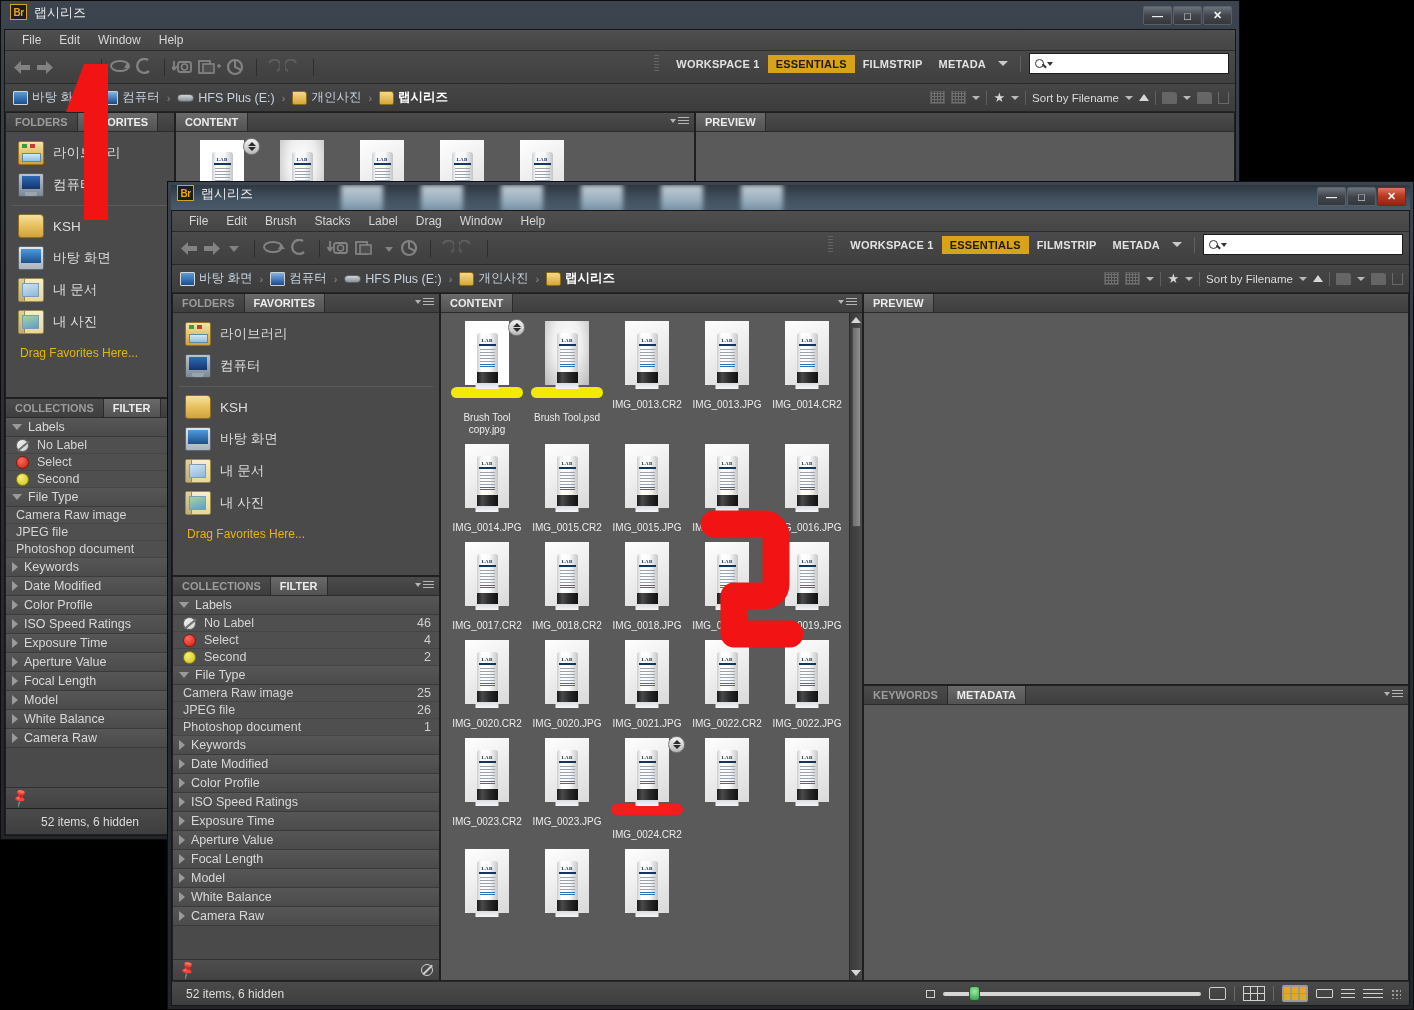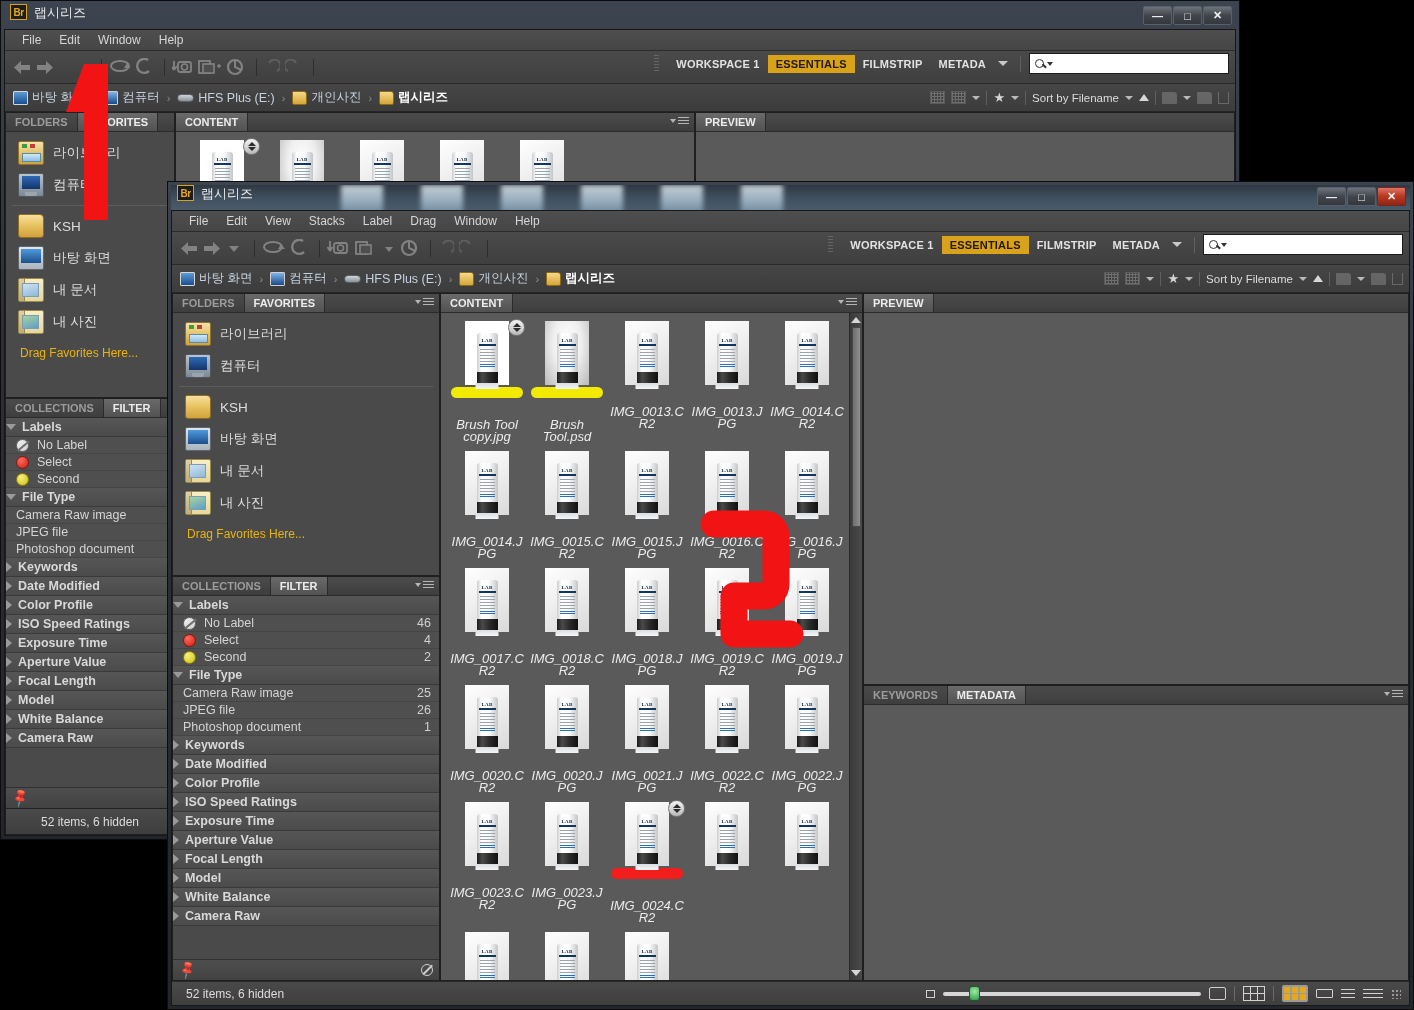--- a/index.html
+++ b/index.html
@@ -201,22 +201,22 @@
     background: linear-gradient(180deg,#f8eec6 0%,#e6d79a 100%);
     border: 1px solid #9a8a4c; border-radius: 2px;
   }
   .icn-pic i { position:absolute;left:3px;top:4px;right:4px;bottom:4px;background:linear-gradient(160deg,#a8d3a0,#5d9ec9);border:1px solid #7d9db5;}
   .icn-pic:before{content:"";position:absolute;left:0;top:0;bottom:0;width:5px;background:linear-gradient(180deg,#ded0a0,#bfae78);border-right:1px solid #9a8a4c;}
 
   
   .filter-rows { font-size: 12.5px; }
   .f-head {
     display: flex; align-items: center;
-    height: 19px; 
-    color: #d8d8d8; font-weight: bold;
+    height: 19px; padding-left: 6px;
+    color: #d8d8d8; font-weight: normal;
     background: linear-gradient(180deg,#565656 0%,#4b4b4b 100%);
     border-bottom: 1px solid #3a3a3a;
   }
   .f-tri-d { width:0;height:0;border-left:5px solid transparent;border-right:5px solid transparent;border-top:6px solid #9a9a9a;margin-right:6px;}
   .f-tri-r { width:0;height:0;border-top:5px solid transparent;border-bottom:5px solid transparent;border-left:6px solid #9a9a9a;margin-right:6px;}
   .f-row {
     display: flex; align-items: center;
     height: 17px; padding: 0 8px 0 10px;
     color: #d4d4d4;
     border-bottom: 1px solid #454545;
@@ -262,21 +262,21 @@
     font-size:5px; font-weight:bold; color:#10233f; letter-spacing:.3px; font-family:"Liberation Serif", serif;}
   .tube .sub { position:absolute; top:11px; left:2px; right:2px; height:2px; background:#12365f; }
   .tube .lines { position:absolute; top:16px; left:3px; right:3px; height:13px;
     background-image: repeating-linear-gradient(180deg,#9aa3ad 0 1px, transparent 1px 3px);}
   .tube .blue { position:absolute; top:31px; left:3px; right:3px; height:4px;
     background-image: repeating-linear-gradient(180deg,#2f6fb5 0 1px, transparent 1px 2px);}
   .tube .cap { position:absolute; bottom:0; left:0; right:0; height:13px;
     background: linear-gradient(90deg,#1c1c1c 0%,#4a4a4a 25%,#2a2a2a 60%,#111 100%); border-radius:0 0 2px 2px;}
   .tube-base { position:absolute; bottom:-4px; left:50%; transform:translateX(-50%); width:23px;height:6px;
     background: linear-gradient(180deg,#d9dde1,#f4f6f8); }
-  .thumb-name { color: #ebebeb; font-size: 13px; line-height: 12px; margin-top: 21px; word-break: break-word; padding: 0 2px; font-style: italic; }
+  .thumb-name { color: #ebebeb; font-size: 10px; line-height: 12px; margin-top: 14px; word-break: break-word; padding: 0 2px; }
   .lbl-bar { height: 11px; border-radius: 6px; margin: 2px 4px 0 4px; }
   .lbl-bar.yellow { background: #f2ea00; }
   .lbl-bar.red { background: #f21d1d; }
   .badge-stack {
     position: absolute; top: 0px; right: 2px;
     width: 17px; height: 17px; border-radius: 50%;
     background: linear-gradient(180deg,#f4f4f4,#b9b9b9);
     border: 1px solid #7a7a7a;
     display: flex; flex-direction: column; align-items: center; justify-content: center; gap:1px;
   }
@@ -748,21 +748,21 @@
         <div class="tb-btn">—</div>
         <div class="tb-btn">□</div>
         <div class="tb-btn close-active">✕</div>
       </div>
     </div>
 
     <div class="win-body">
       <div class="menubar" id="front-menubar">
           <div class="menuitem">File</div>
           <div class="menuitem">Edit</div>
-          <div class="menuitem">View</div>
+          <div class="menuitem">Brush</div>
           <div class="menuitem">Stacks</div>
           <div class="menuitem">Label</div>
           <div class="menuitem">Drag</div>
           <div class="menuitem">Window</div>
           <div class="menuitem">Help</div>
         </div>
 
       <div class="toolbar">
         <div class="tool">
           <svg width="18" height="15" viewBox="0 0 18 15">

